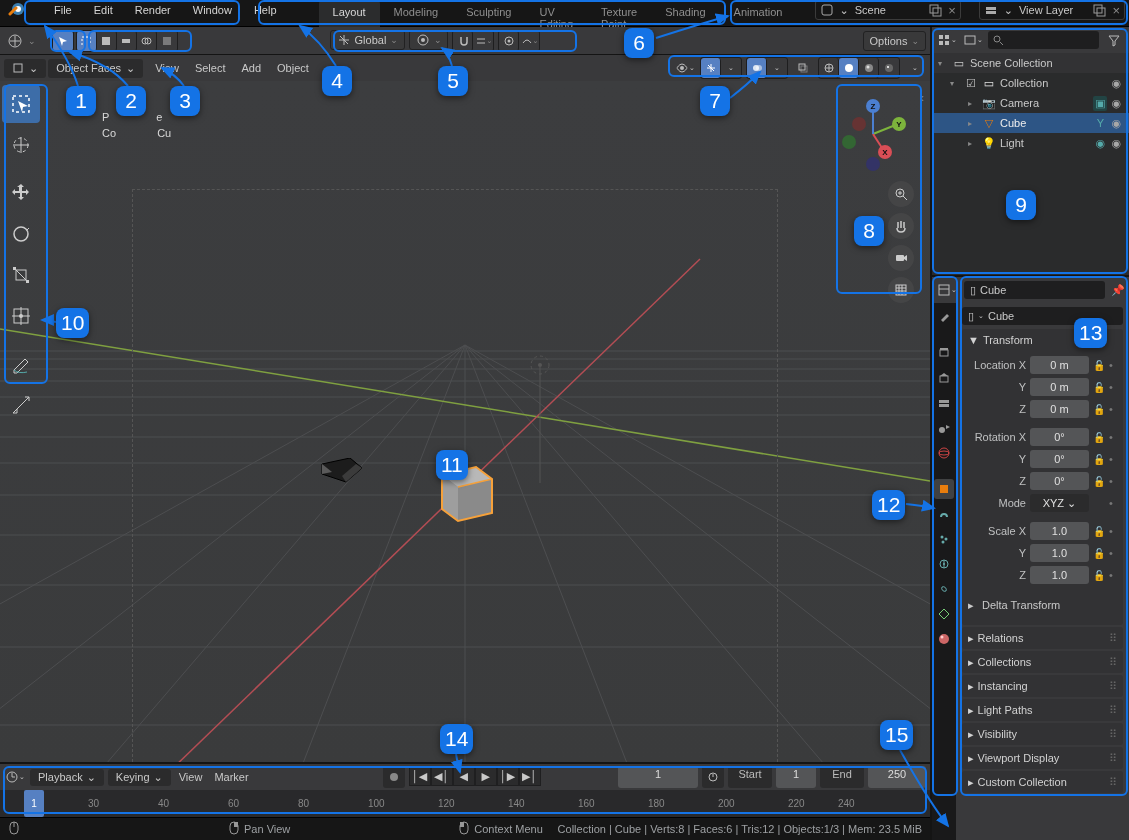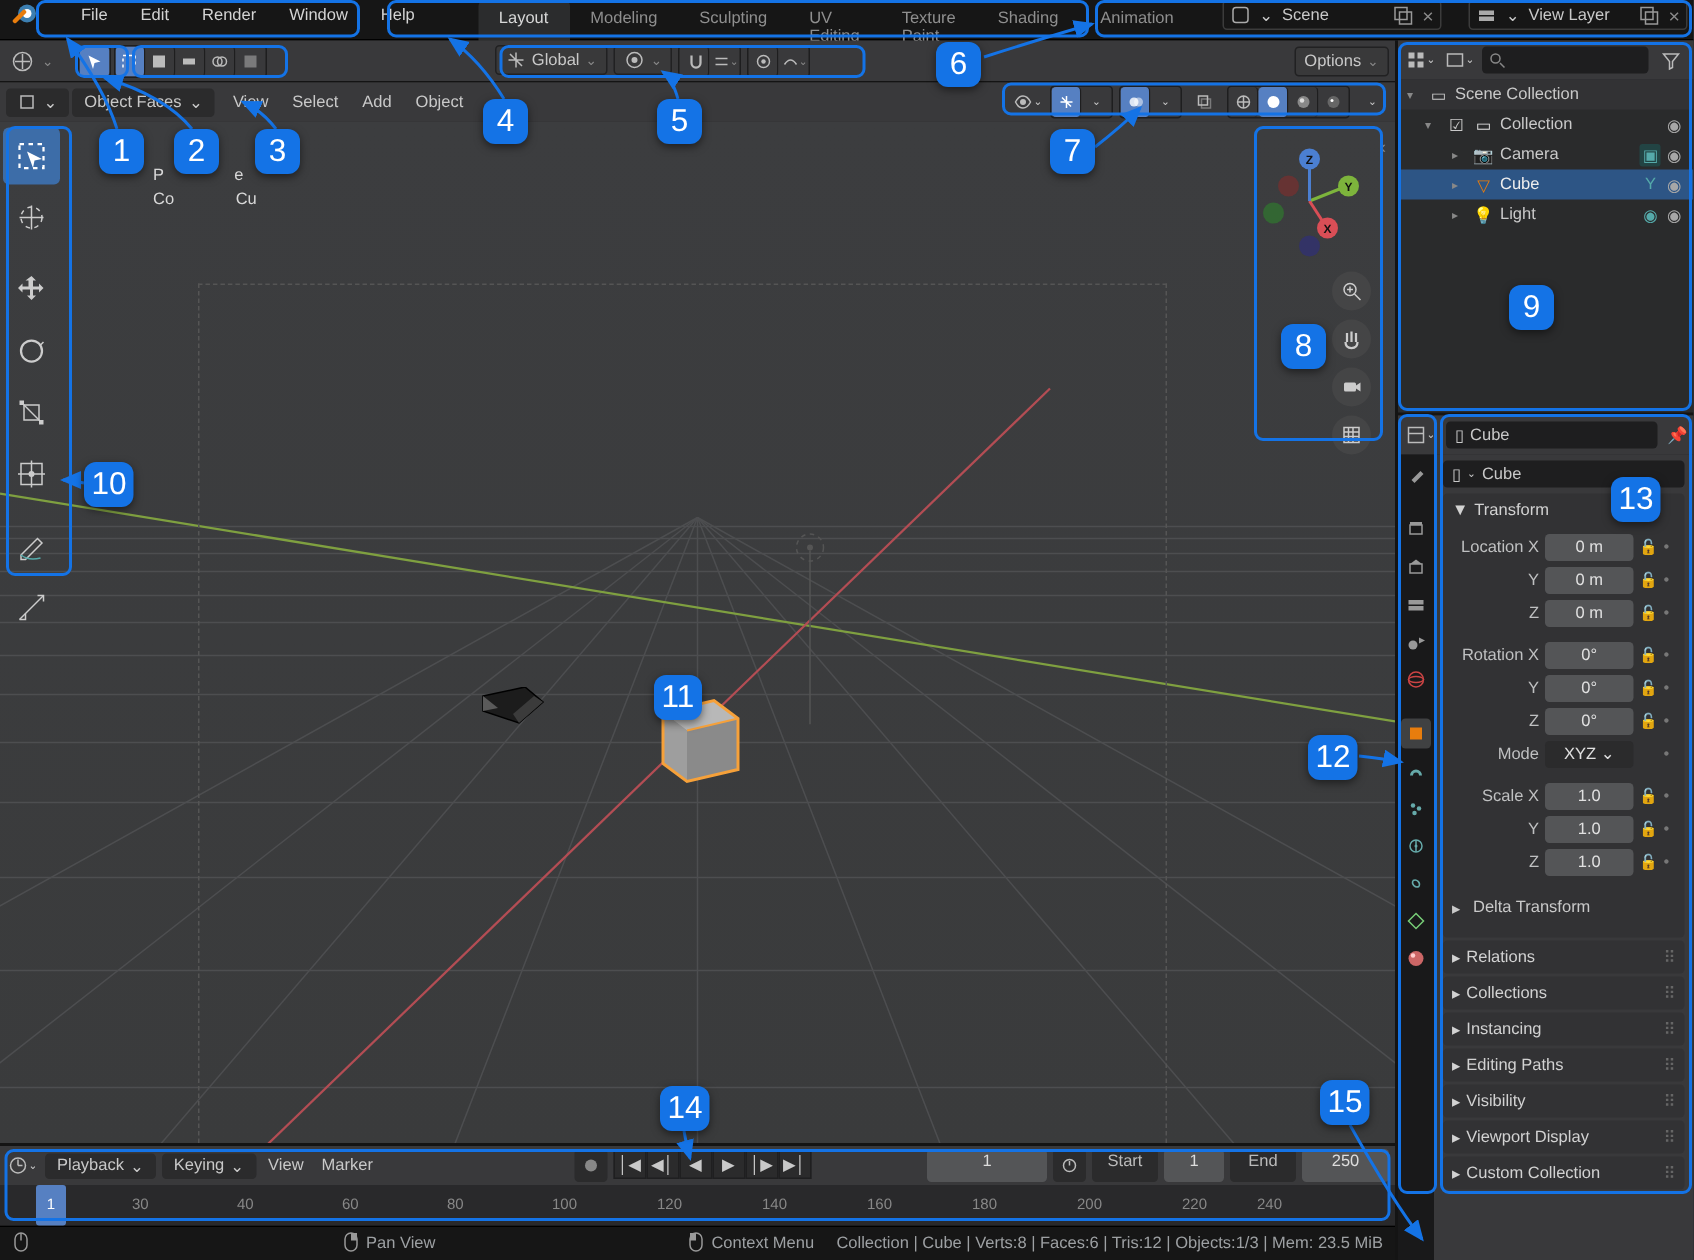--- a/index.html
+++ b/index.html
@@ -897,21 +897,21 @@
         <div class="panel-section">
               <div class="sec-hdr">
                 <span>▸</span>
                 <span>Instancing</span>
                 <span style="margin-left:auto;color:#666">⠿</span>
               </div>
             </div>
         <div class="panel-section">
               <div class="sec-hdr">
                 <span>▸</span>
-                <span>Editing Paths</span>
+                <span>Light Paths</span>
                 <span style="margin-left:auto;color:#666">⠿</span>
               </div>
             </div>
         <div class="panel-section">
               <div class="sec-hdr">
                 <span>▸</span>
                 <span>Visibility</span>
                 <span style="margin-left:auto;color:#666">⠿</span>
               </div>
             </div>

